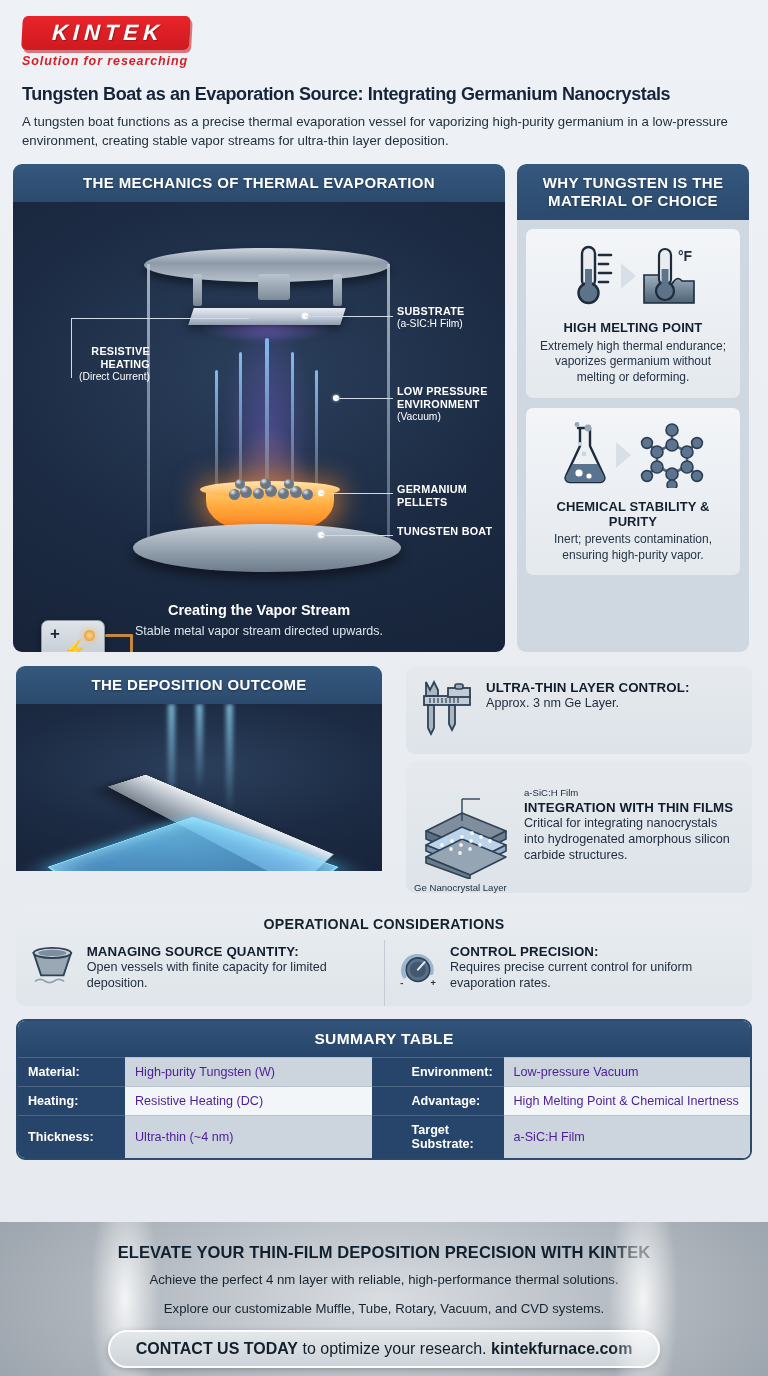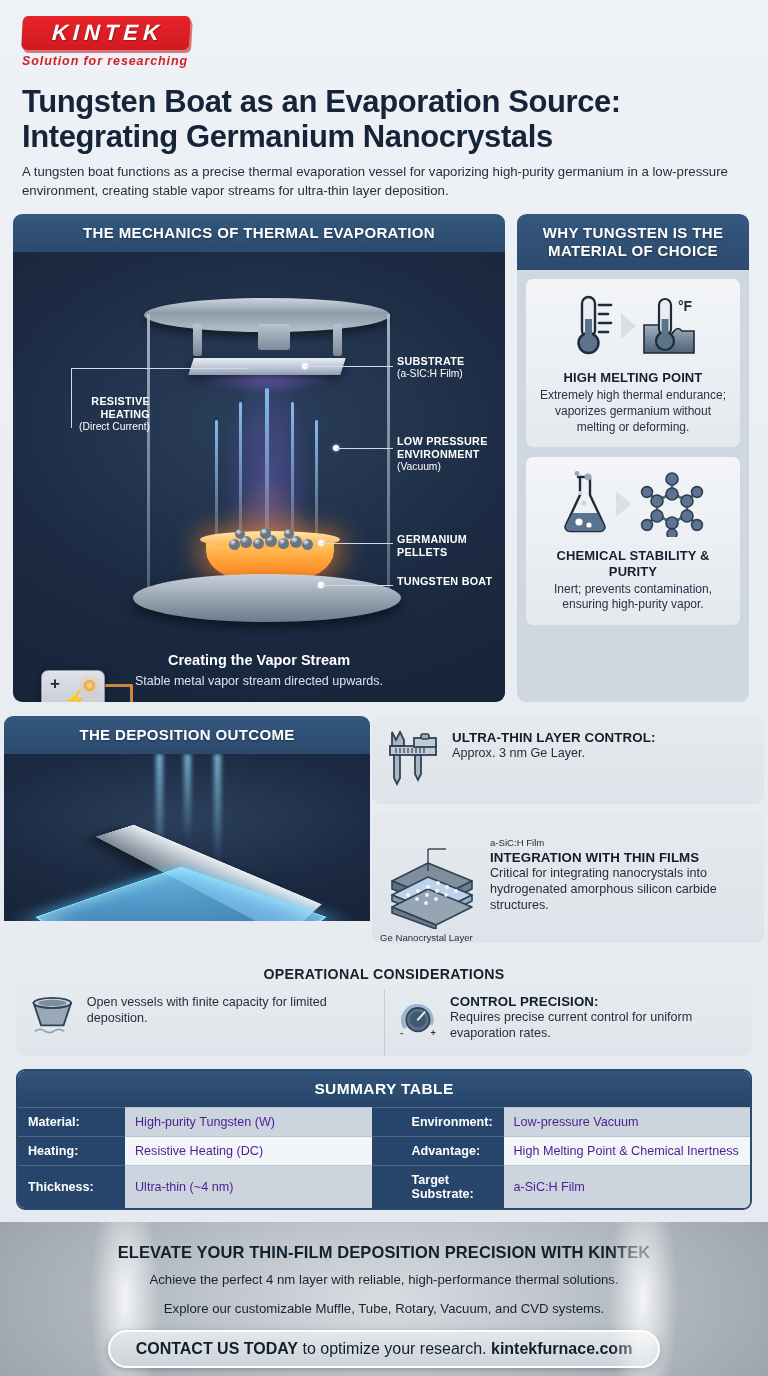--- a/index.html
+++ b/index.html
@@ -29,21 +29,21 @@
     font-size: 22px; letter-spacing: 5px;
     text-shadow: 1px 1px 1px rgba(0,0,0,.25);
     padding-left: 4px;
   }
   .logo-tag {
     margin-top: 4px; color: #d31f25; font-style: italic; font-weight: 700;
     font-size: 12.5px; letter-spacing: .9px;
   }
   .h1 {
     margin-top: 10px; color: #16243a; font-weight: 700;
-    font-size: 31px; line-height: 1.13; letter-spacing: -0.4px;
+    font-size: 18px; line-height: 1.13; letter-spacing: -0.4px;
   }
   .sub {
     margin-top: 9px; color: #22303f; font-size: 13.2px; line-height: 1.42;
     max-width: 724px;
   }
 
   
   .row { display: flex; gap: 12px; padding: 0 13px; }
   .panel { border-radius: 9px; overflow: hidden; }
   .panel-head {
@@ -159,21 +159,21 @@
   }
   .why-icons { display: flex; align-items: center; justify-content: center;
                gap: 6px; height: 74px; }
   .why-title { margin-top: 7px; font-weight: 700; font-size: 13px;
                color: #14202e; line-height: 1.18; letter-spacing: .1px; }
   .why-text { margin-top: 3px; font-size: 12px; color: #253345; line-height: 1.3; }
   .arrow-gray { width: 0; height: 0; border-top: 13px solid transparent;
                 border-bottom: 13px solid transparent; border-left: 15px solid #d9dfe6; }
 
   
-  .row2 { display: flex; gap: 2px; padding: 0 4px; margin-top: 14px; }
+  .row2 { display: flex; gap: 24px; padding: 0 16px; margin-top: 14px; }
   #depo { width: 366px; border-radius: 9px; overflow: hidden; }
   #depo-body { height: 167px; position: relative; overflow: hidden; }
   .wafer-base {
     position: absolute; left: 57px; top: 82px; width: 252px; height: 56px;
     background: linear-gradient(180deg,#e9edf1 0%,#aab3bd 58%,#7d8792 100%);
     transform: perspective(320px) rotateX(62deg) rotateZ(45deg);
     box-shadow: 0 10px 22px rgba(0,0,0,.55);
   }
   .wafer-film {
     position: absolute; left: 74px; top: 60px; width: 206px; height: 206px;
@@ -523,20 +523,21 @@
     <div class="ops-row">
 
       <div class="ops-item">
         <svg width="52" height="44" viewBox="0 0 52 44">
           <path d="M6 8 H46 L38 32 H14 Z" fill="#9aa7b4" stroke="#2f4256" stroke-width="2"></path>
           <ellipse cx="26" cy="8" rx="20" ry="5.4" fill="#c9d2db" stroke="#2f4256" stroke-width="2"></ellipse>
           <ellipse cx="26" cy="8" rx="15" ry="3.4" fill="#7e8d9c"></ellipse>
           <path d="M8 38 q5 -3.5 10 0 t10 0 t10 0" fill="none" stroke="#8fa2b4" stroke-width="1.8" stroke-linecap="round"></path>
         </svg>
         <div>
+          <div class="info-title">MANAGING SOURCE QUANTITY:</div>
           <div class="info-text">Open vessels with finite capacity for limited deposition.</div>
         </div>
       </div>
 
       <div class="ops-item">
         <svg width="52" height="48" viewBox="0 0 52 48">
           <path d="M9 34 A17 17 0 1 1 41 30" fill="none" stroke="#9db6cf" stroke-width="5" stroke-linecap="round"></path>
           <circle cx="25" cy="26" r="14" fill="#5b7governmental"></circle>
           <circle cx="25" cy="26" r="14" fill="#58708a" stroke="#2f4256" stroke-width="2"></circle>
           <circle cx="25" cy="26" r="9.5" fill="#41586f"></circle>

